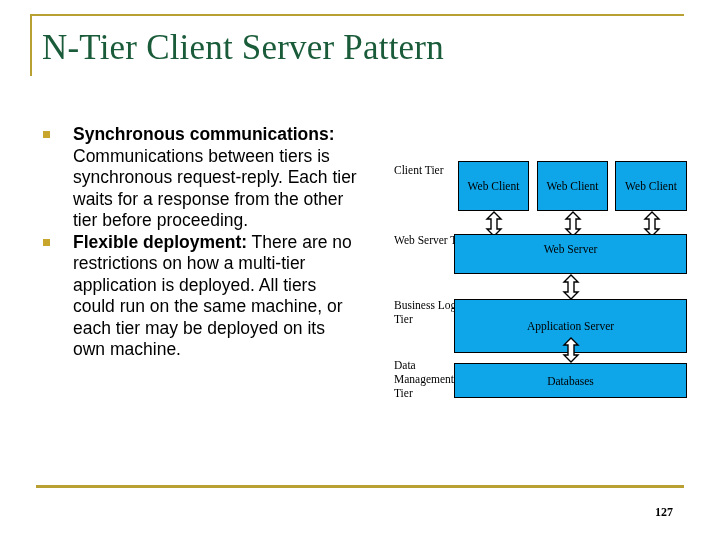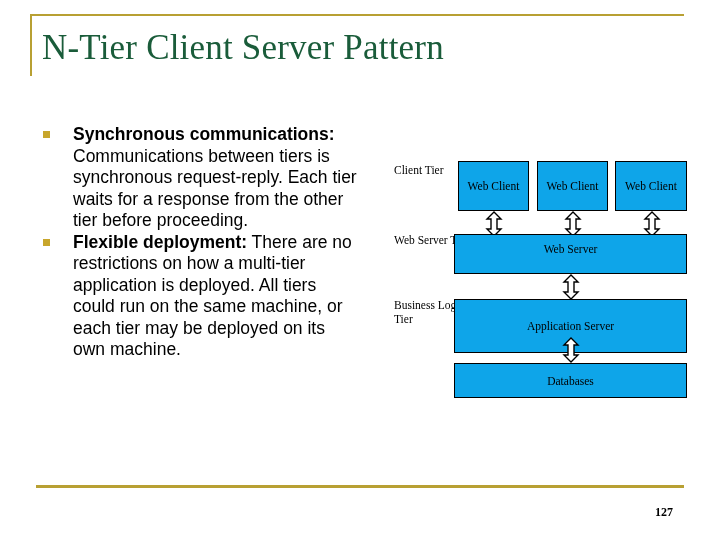--- a/index.html
+++ b/index.html
@@ -143,20 +143,21 @@
     <span class="bullet-lead">Flexible deployment:</span><span> There are no restrictions on how a multi-tier application is deployed. All tiers could run on the same machine, or each tier may be deployed on its own machine.</span>
   </div>
 
 </div>
 
 <div class="diagram">
 
   <div class="tier-label" style="top:8px;">Client Tier</div>
   <div class="tier-label" style="top:78px;">Web Server Tier</div>
   <div class="tier-label" style="top:143px;">Business Logic Tier</div>
+  <div class="tier-label" style="top:203px;">Data Management Tier</div>
 
   <div class="dbox" style="left:78px;  top:6px; width:71px; height:50px;">Web Client</div>
   <div class="dbox" style="left:157px; top:6px; width:71px; height:50px;">Web Client</div>
   <div class="dbox" style="left:235px; top:6px; width:72px; height:50px;">Web Client</div>
 
   <svg class="arrow" style="left:103px; top:56px;" viewBox="0 0 22 26">
     <path d="M11 1 L4 8 L8 8 L8 18 L4 18 L11 25 L18 18 L14 18 L14 8 L18 8 Z" fill="#ffffff" stroke="#000000" stroke-width="1.4"></path>
   </svg>
   <svg class="arrow" style="left:182px; top:56px;" viewBox="0 0 22 26">
     <path d="M11 1 L4 8 L8 8 L8 18 L4 18 L11 25 L18 18 L14 18 L14 8 L18 8 Z" fill="#ffffff" stroke="#000000" stroke-width="1.4"></path>

